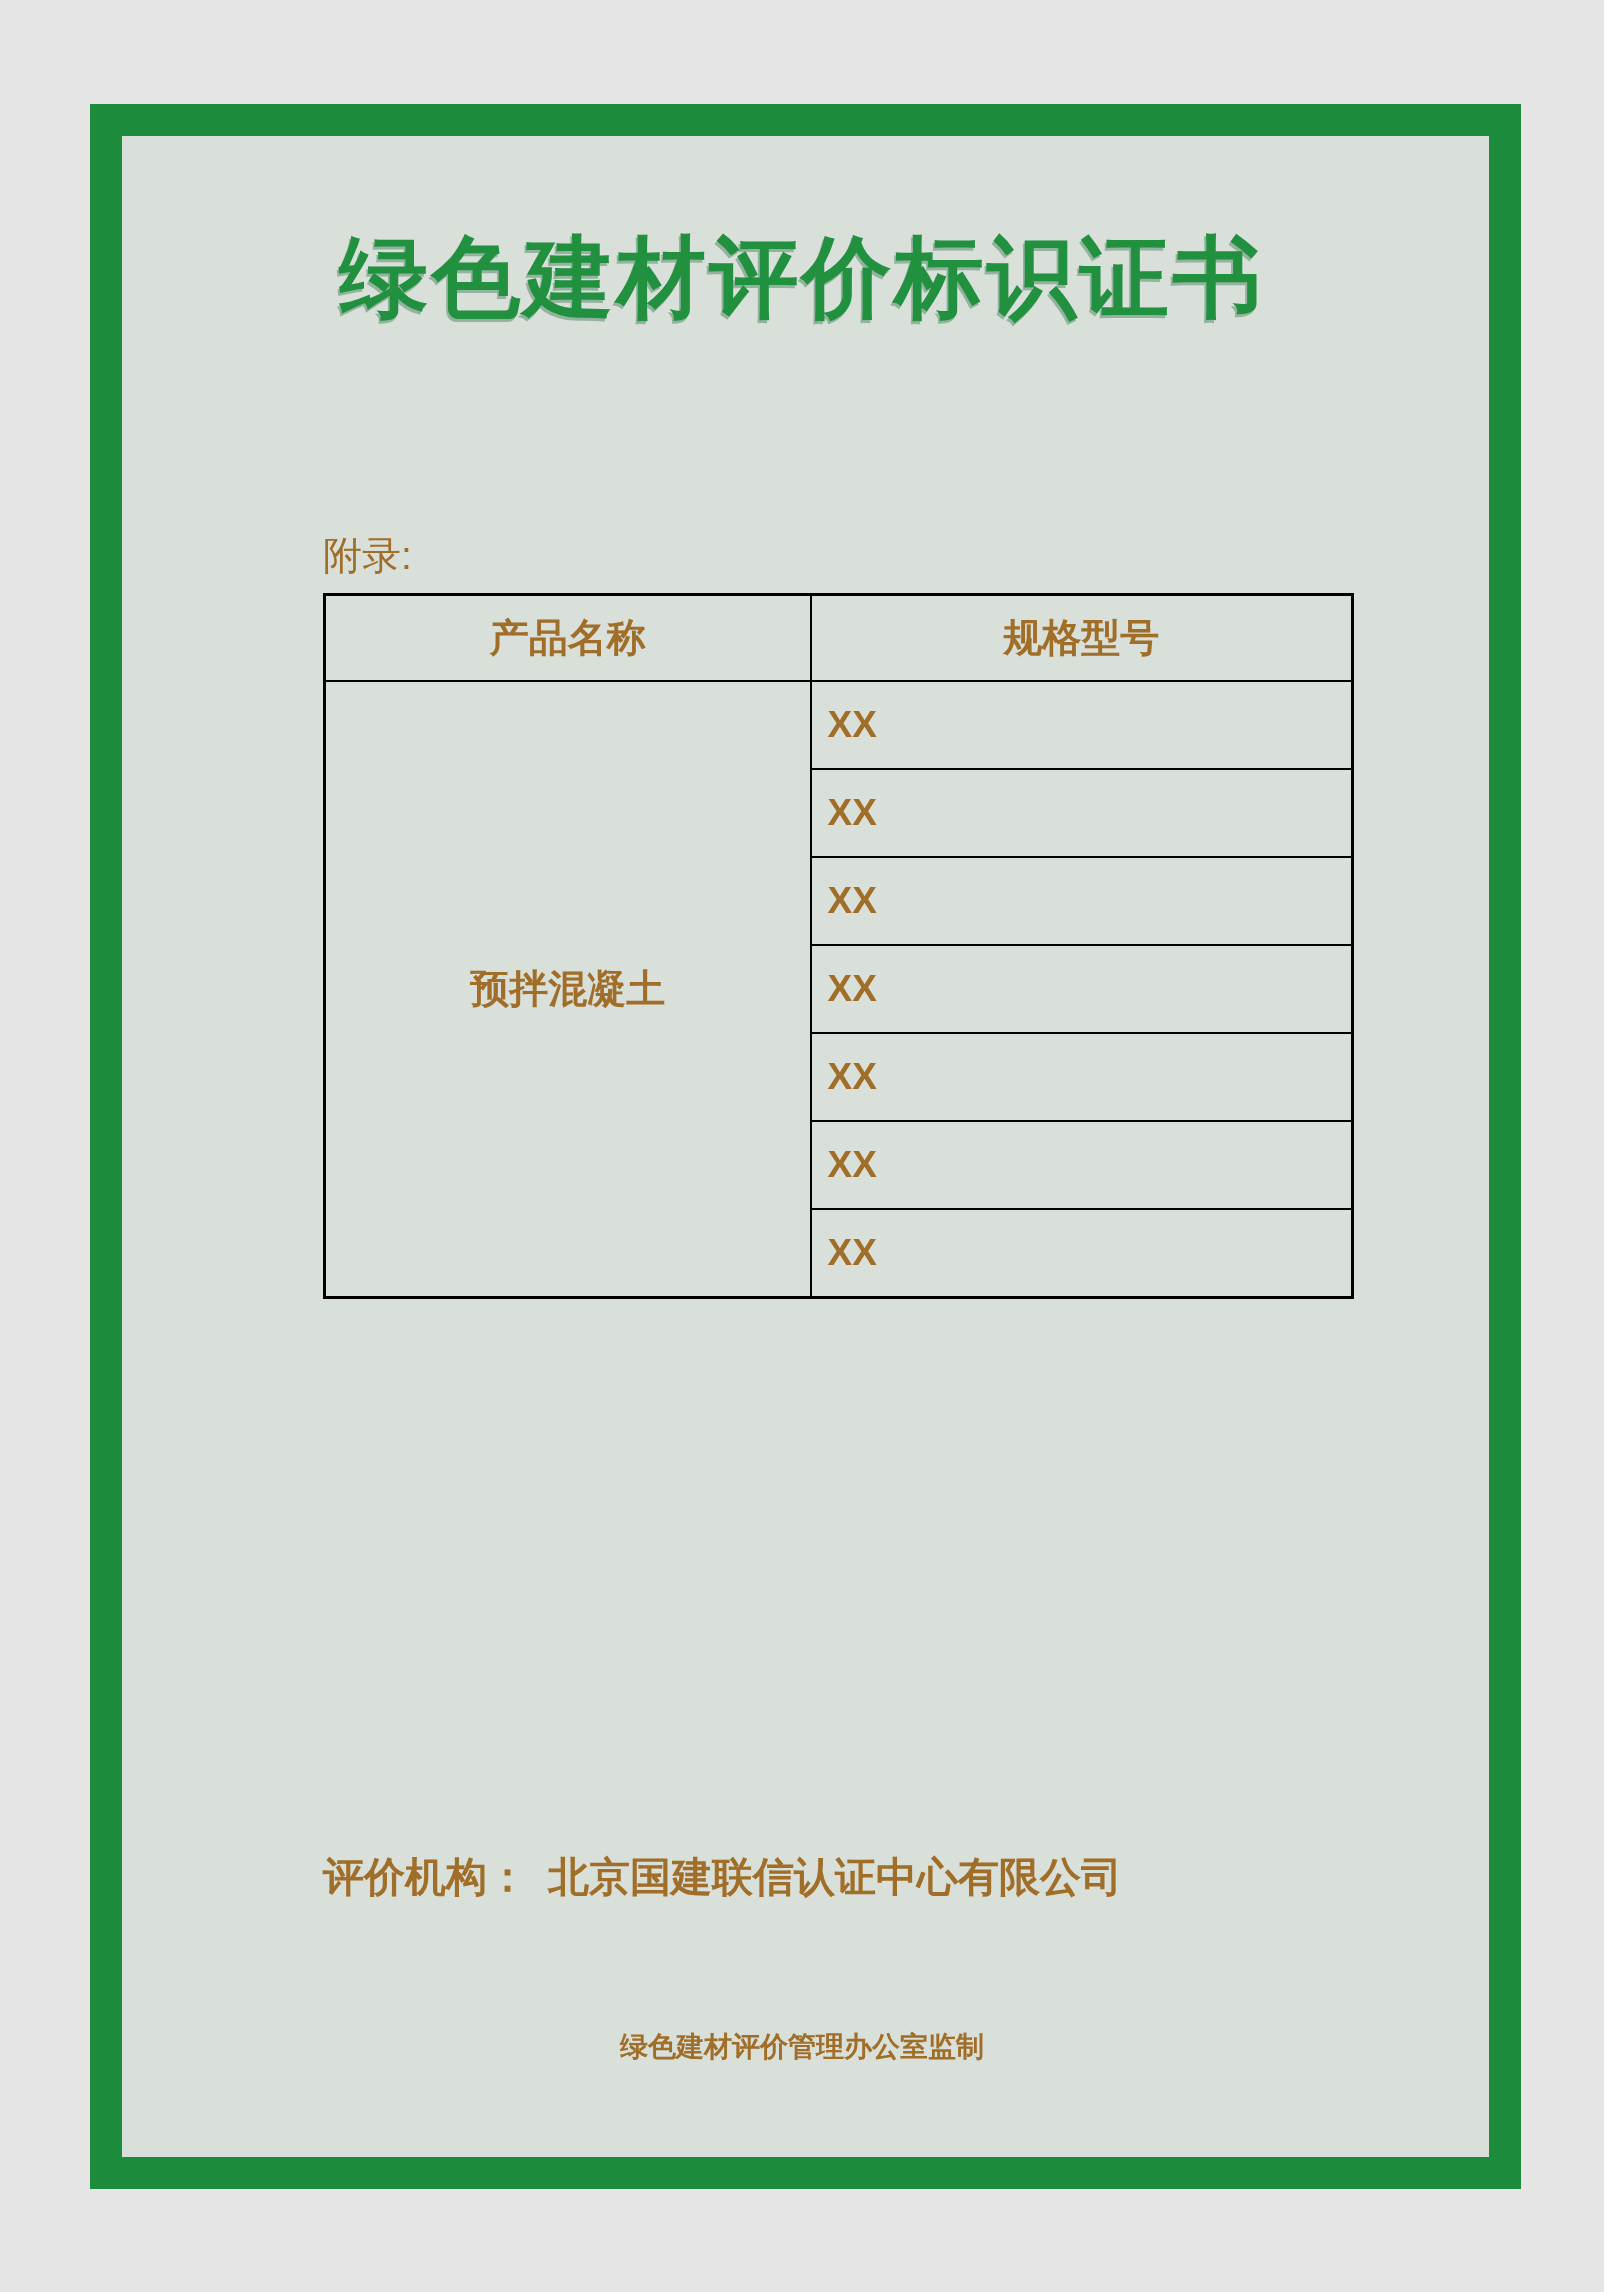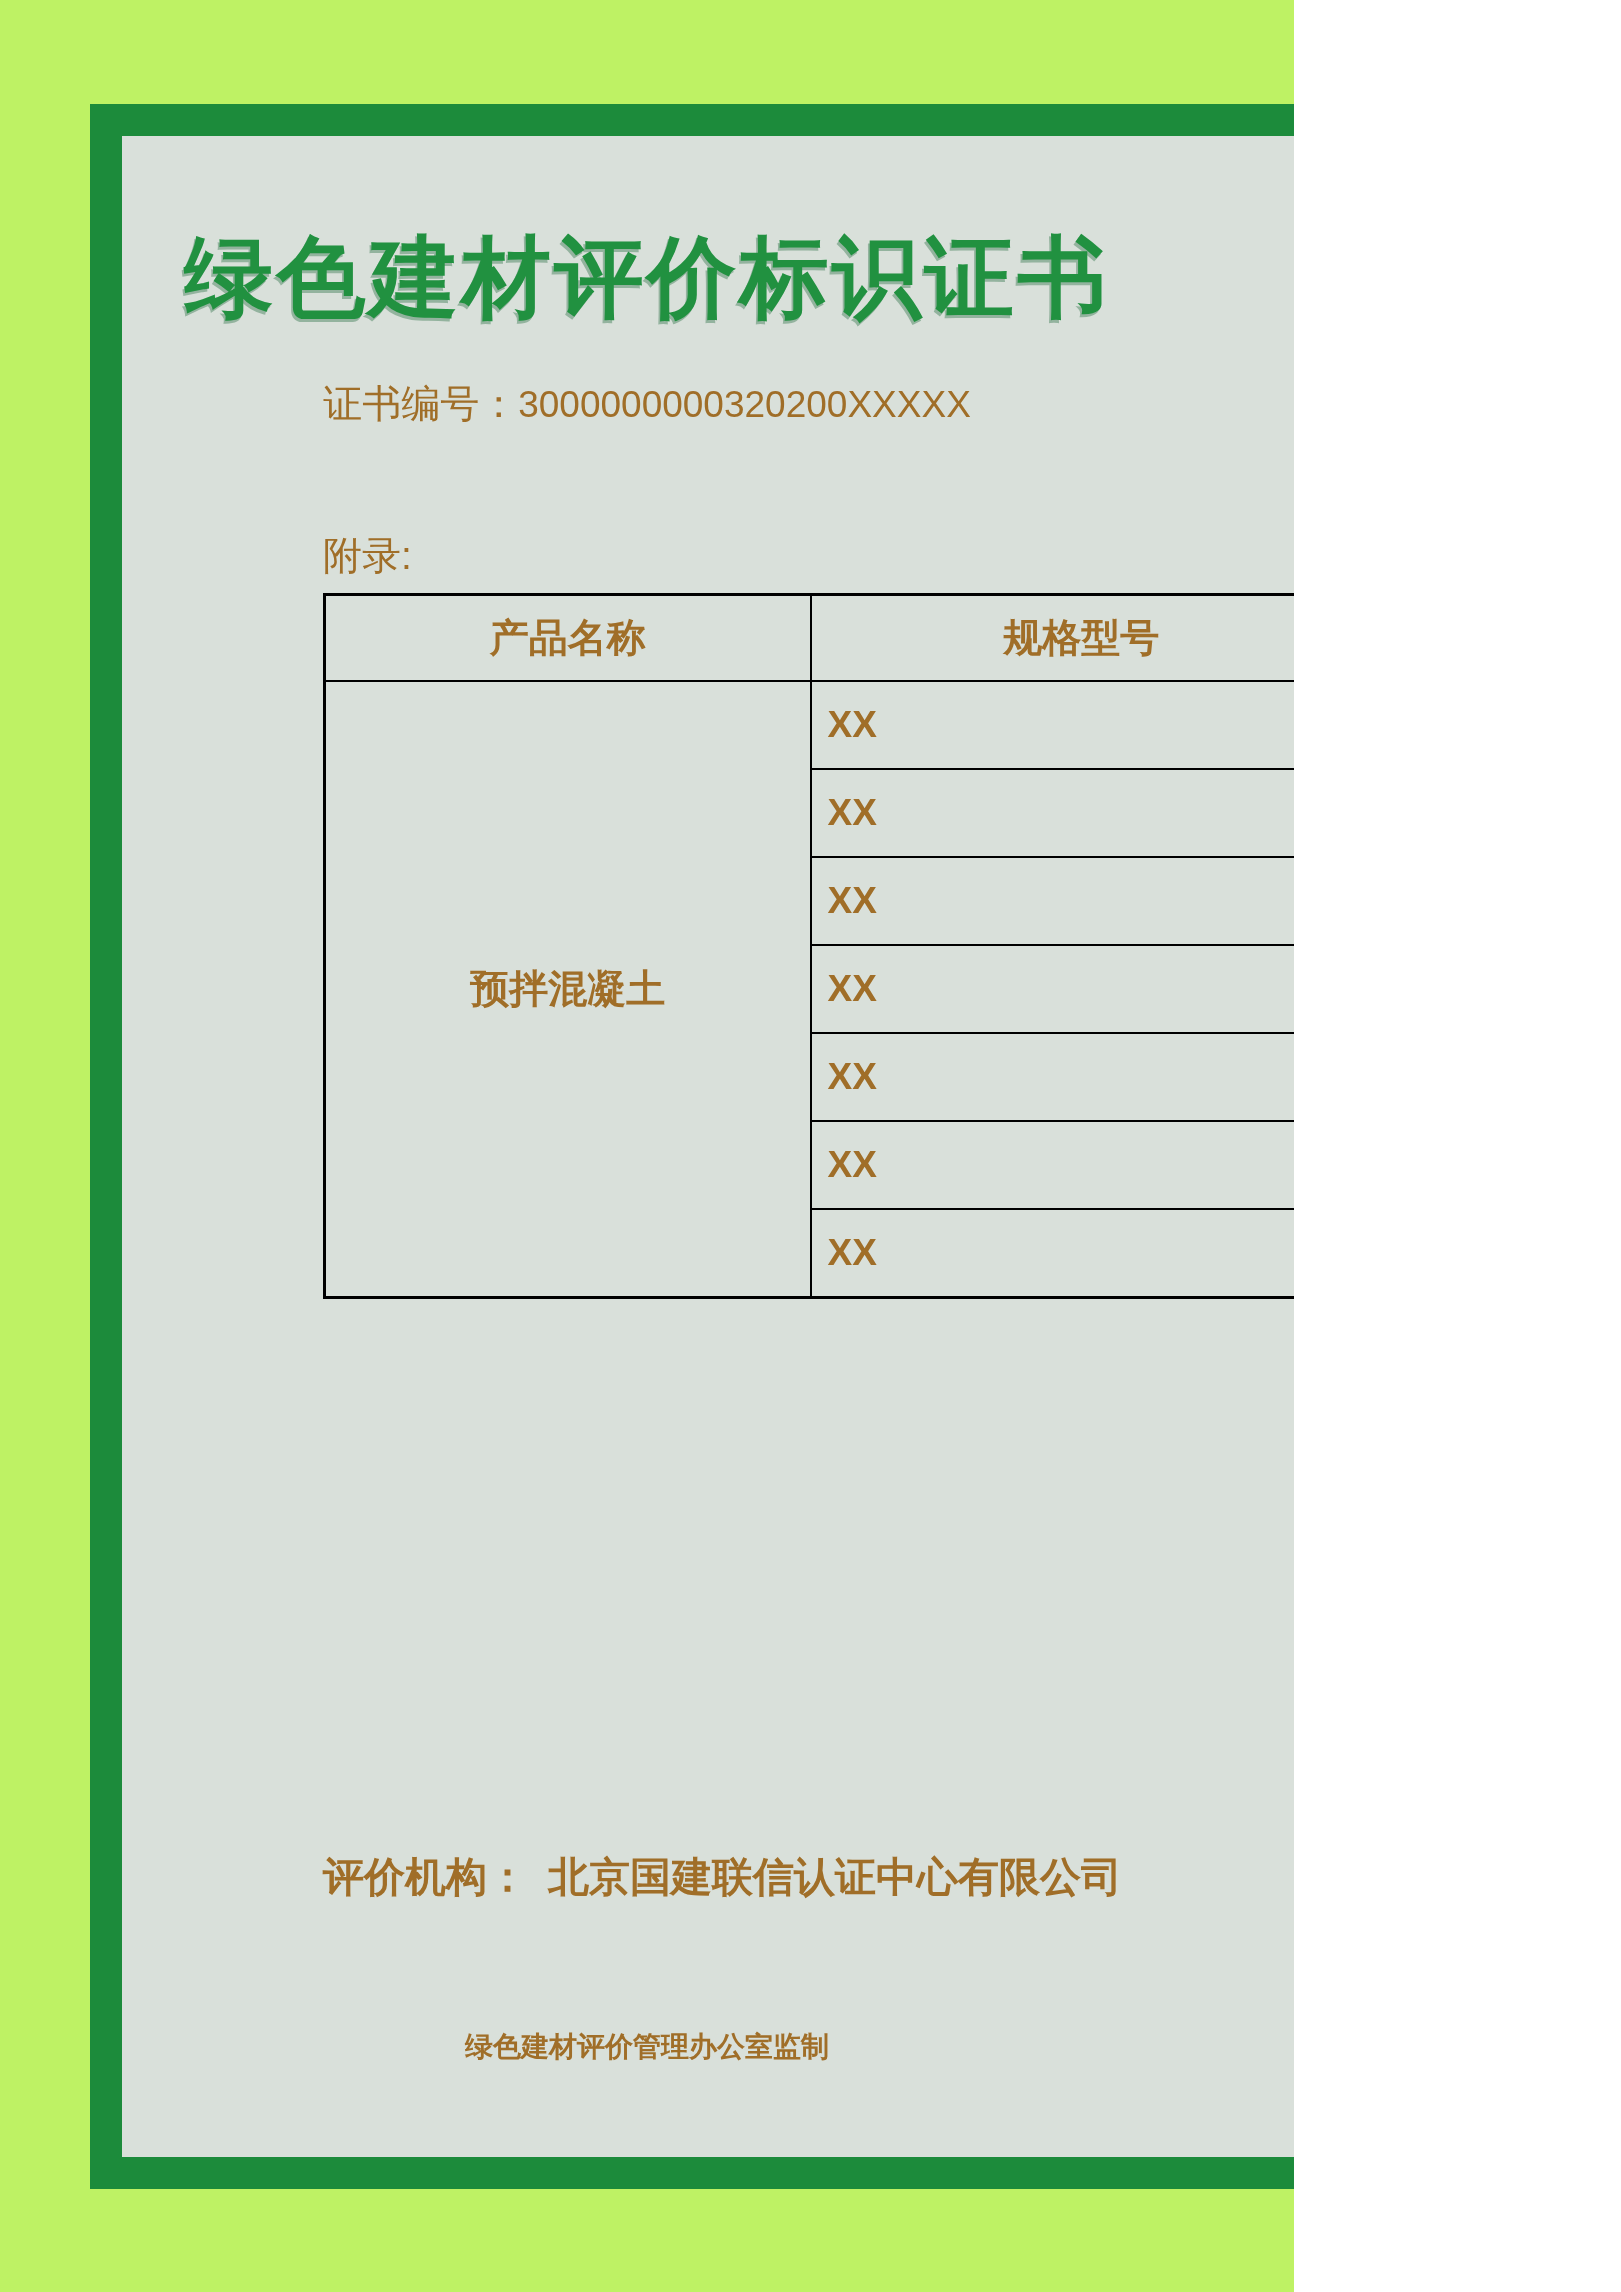--- a/index.html
+++ b/index.html
@@ -7,23 +7,23 @@
     padding: 0;
     background: #ffffff;
     width: 1622px;
     height: 2293px;
     position: relative;
     font-family: "Liberation Sans", sans-serif;
   }
   .page {
     position: absolute;
     left: 0; top: 0;
-    width: 1294px;
+    width: 1604px;
     height: 2293px;
-    background: #bef264;
+    background: #e5e5e5;
     overflow: hidden;
   }
   .frame {
     position: absolute;
     left: 90px;
     top: 104px;
     width: 1431px;
     height: 2085px;
     box-sizing: border-box;
     border: 32px solid #1c8b3b;
@@ -133,23 +133,20 @@
 </style>
 </head>
 <body>
 
 <div class="page">
 
   <div class="frame"></div>
 
   <div class="title">绿色建材评价标识证书</div>
 
-  <div class="cert-line">
-    <span>证书编号：</span><span class="cert-value">3000000000320200XXXXX</span>
-  </div>
 
   <div class="appendix">附录:</div>
 
   <table class="spec-table">
     <colgroup>
       <col class="c-left">
       <col class="c-right">
     </colgroup>
     <thead>
       <tr>

